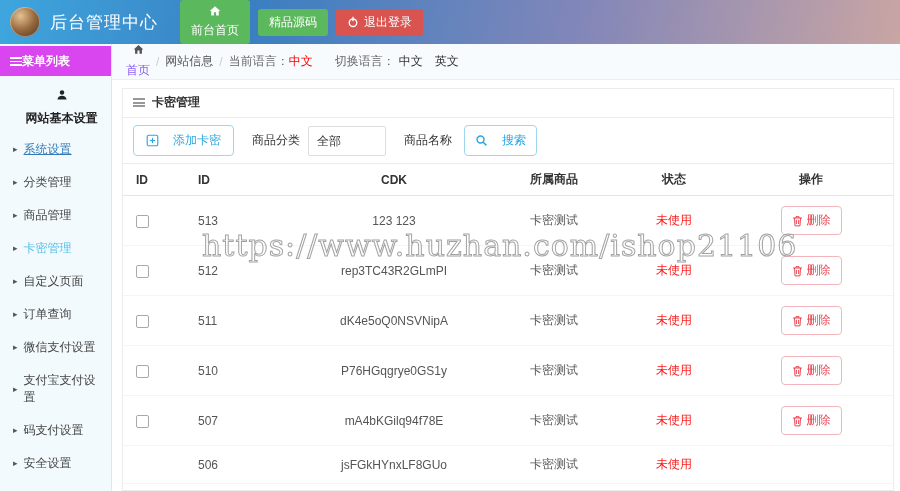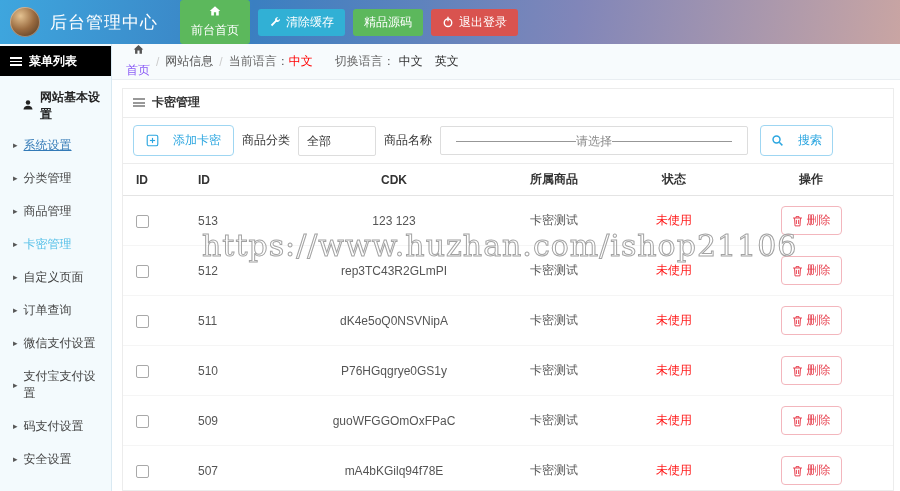--- a/index.html
+++ b/index.html
@@ -20,26 +20,26 @@
   .hbtn.green { background: #5cb85c; flex-direction: column; }
   .hbtn.blue  { background: #31b0d5; }
   .hbtn.red   { background: #d9534f; }
   .hbtn svg { display: block; }
 
   
   .body-row { flex: 1; display: flex; min-height: 0; }
 
   
   .sidebar { flex: 0 0 112px; width: 112px; background: #f3fafd; border-right: 1px solid #d9e9f2; overflow: hidden; }
-  .side-header { height: 30px; margin-top: 2px; background: #000000; color: #fff; font-weight: bold;
-    display: flex; align-items: center; gap: 7px; padding: 0 10px; }
+  .side-header { height: 30px; margin-top: 2px; background: #d946ef; color: #fff; font-weight: bold;
+    display: flex; align-items: center; padding: 0 10px; }
   .bars-icon { width: 12px; height: 9px; flex: 0 0 12px;
     background: repeating-linear-gradient(to bottom, currentColor 0 2px, transparent 2px 3.5px); }
   .side-section { display: flex; align-items: center; gap: 6px; padding: 13px 10px 6px 22px;
-    color: #222; font-weight: bold; }
+    color: #222; font-weight: bold; flex-direction: column; }
   .side-item { display: flex; align-items: center; gap: 6px; padding: 8px 8px 8px 13px; color: #444; cursor: pointer; }
   .side-item .caret { color: #555; font-size: 9px; line-height: 1; }
   .side-item.blue .lbl { color: #337ab7; text-decoration: underline; }
   .side-item.active .lbl { color: #56c0e8; }
 
   
   .main { flex: 1; min-width: 0; position: relative; display: flex; flex-direction: column; background: #fff; }
   .breadcrumb { flex: 0 0 28px; display: flex; align-items: center; gap: 6px; padding: 0 14px;
     background: #f7fbfd; border-bottom: 1px solid #e9eef2; color: #666; white-space: nowrap; }
   .breadcrumb .sep { color: #ccc; }
@@ -53,21 +53,21 @@
     display: flex; flex-direction: column; min-height: 0; }
   .panel-header { padding: 5px 10px 6px 10px; border-bottom: 1px solid #ececec; display: flex;
     align-items: center; gap: 7px; color: #333; font-weight: bold; }
   .panel-header .bars-icon { color: #999; }
 
   .toolbar { display: flex; align-items: center; padding: 7px 10px; gap: 8px; border-bottom: 1px solid #ececec; }
   .btn-outline { display: inline-flex; align-items: center; gap: 14px; background: #fff;
     border: 1px solid #9fd6f2; color: #2ba6e0; border-radius: 4px; padding: 6px 12px;
     font-size: 12px; cursor: pointer; white-space: nowrap; font-family: inherit; }
   .btn-outline svg { display: block; }
-  .tb-label { color: #333; white-space: nowrap; }
+  .tb-label { color: #333; margin-left: 10px; white-space: nowrap; }
   .cat-select { width: 78px; height: 30px; border: 1px solid #ddd; border-radius: 2px;
     background: #fff; color: #333; padding: 0 8px; font-size: 12px; appearance: none;
     -webkit-appearance: none; font-family: inherit; }
   .prod-input { width: 308px; height: 29px; border: 1px solid #ddd; border-radius: 2px;
     text-align: center; font-size: 12px; color: #333; padding: 0 6px; font-family: inherit; }
   .prod-input::placeholder { color: #8a8a8a; }
   .search-btn { padding: 6px 10px; margin-left: 4px; }
 
   
   .tablewrap { flex: 1; min-height: 0; overflow: hidden; }
@@ -103,28 +103,20 @@
 
     <button class="hbtn green">
       <span>
         <svg width="12" height="12" viewBox="0 0 16 16">
             <path d="M8 1.5 15 8h-2v6h-3.5V9.5h-3V14H3V8H1z" fill="#fff"></path>
           </svg>
       </span>
       <span>前台首页</span>
     </button>
 
-    <button class="hbtn blue">
-      <span>
-        <svg width="12" height="12" viewBox="0 0 16 16">
-            <path d="M11.5 1.5a3.5 3.5 0 0 0-3.3 4.6L2.5 11.8l1.7 1.7 5.7-5.7a3.5 3.5 0 0 0 4.5-4.3L12 5.9 10.1 4l2.4-2.3a3.5 3.5 0 0 0-1-.2z" fill="#fff"></path>
-          </svg>
-      </span>
-      <span>清除缓存</span>
-    </button>
 
     <button class="hbtn green">
       <span>精品源码</span>
     </button>
 
     <button class="hbtn red">
       <span>
         <svg width="12" height="12" viewBox="0 0 16 16">
             <circle cx="8" cy="9" r="5" fill="none" stroke="#fff" stroke-width="1.8"></circle>
             <line x1="8" y1="1" x2="8" y2="7" stroke="#fff" stroke-width="1.8"></line>
@@ -230,21 +222,20 @@
                   <line x1="4.8" y1="8" x2="11.2" y2="8" stroke="#2ba6e0" stroke-width="1.4"></line>
                 </svg>
             </span>
             <span>添加卡密</span>
           </button>
 
           <span class="tb-label">商品分类</span>
           <select class="cat-select"><option>全部</option></select>
 
           <span class="tb-label">商品名称</span>
-          <input class="prod-input" type="text" placeholder="——————————请选择——————————" style="">
 
           <button class="btn-outline search-btn">
             <span>
               <svg width="13" height="13" viewBox="0 0 16 16">
                   <circle cx="6.8" cy="6.8" r="4.3" fill="none" stroke="#2ba6e0" stroke-width="1.8"></circle>
                   <line x1="10.2" y1="10.2" x2="14" y2="14" stroke="#2ba6e0" stroke-width="1.8"></line>
                 </svg>
             </span>
             <span>搜索</span>
           </button>
@@ -336,37 +327,20 @@
         <span>
           <svg width="11" height="12" viewBox="0 0 14 16">
                           <path d="M1 4h12M5 4V2.2h4V4M3 4l.7 10.5h6.6L11 4M5.5 6.5v5.5M8.5 6.5v5.5" fill="none" stroke="#e8414f" stroke-width="1.3"></path>
                         </svg>
         </span>
         <span>删除</span>
       </button>
     </td>
   </tr>
 
-  <tr>
-    <td class="c-check"><input type="checkbox" class="cbx" style=""></td>
-    <td class="c-id">509</td>
-    <td>guoWFGGOmOxFPaC</td>
-    <td>卡密测试</td>
-    <td class="status">未使用</td>
-    <td>
-      <button class="del-btn">
-        <span>
-          <svg width="11" height="12" viewBox="0 0 14 16">
-                          <path d="M1 4h12M5 4V2.2h4V4M3 4l.7 10.5h6.6L11 4M5.5 6.5v5.5M8.5 6.5v5.5" fill="none" stroke="#e8414f" stroke-width="1.3"></path>
-                        </svg>
-        </span>
-        <span>删除</span>
-      </button>
-    </td>
-  </tr>
 
   <tr>
     <td class="c-check"><input type="checkbox" class="cbx" style=""></td>
     <td class="c-id">507</td>
     <td>mA4bKGilq94f78E</td>
     <td>卡密测试</td>
     <td class="status">未使用</td>
     <td>
       <button class="del-btn">
         <span>

